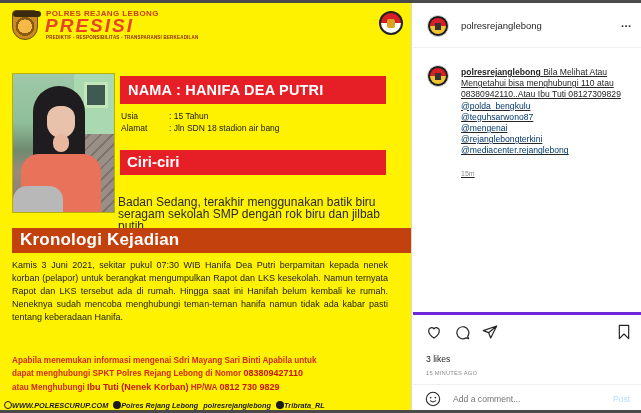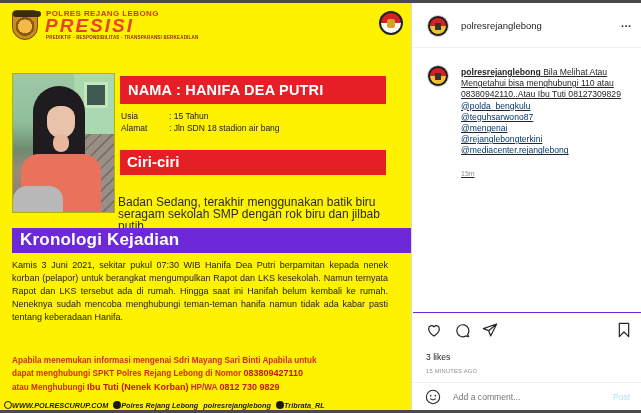--- a/index.html
+++ b/index.html
@@ -44,21 +44,21 @@
   .info-rows { position: absolute; left: 121px; top: 107px; font-size: 8.5px; color: #1a1a1a; line-height: 12px; }
   .info-row { position: relative; height: 12px; }
   .info-row .k { position: absolute; left: 0; top: 0; }
   .info-row .v { position: absolute; left: 48px; top: 0; white-space: nowrap; }
 
   .bar-ciri { position: absolute; left: 120px; top: 147px; width: 266px; height: 25px; background: #e61f27; }
   .bar-ciri span { position: absolute; left: 7px; top: 3px; font-size: 15px; font-weight: bold; color: #ffffff; }
 
   .ciri-text { position: absolute; left: 118px; top: 178px; width: 280px; font-size: 12px; color: #2a2a2a; line-height: 12px; margin-top: 15px; }
 
-  .bar-krono { position: absolute; left: 12px; top: 225px; width: 404px; height: 25px; background: #6d28d9; }
+  .bar-krono { position: absolute; left: 12px; top: 225px; width: 404px; height: 25px; background: #c2410c; }
   .bar-krono span { position: absolute; left: 8px; top: 2px; font-size: 17px; font-weight: bold; color: #ffffff; letter-spacing: 0.2px; }
 
   .krono-text { position: absolute; left: 12px; top: 256px; width: 376px; font-size: 9px; color: #1c1c1c; line-height: 13.1px; text-align: justify; }
 
   .contact-text { position: absolute; left: 12px; top: 352px; width: 392px; font-size: 8.2px; color: #d22a1e; font-weight: bold; line-height: 12.3px; }
   .contact-text b { color: #c8140c; font-size: 9px; }
 
   .footer-links { position: absolute; left: 4px; top: 396px; width: 406px; height: 12px; display: flex; align-items: center; gap: 5px; font-size: 7.3px; font-weight: bold; font-style: italic; color: #1a1a1a; white-space: nowrap; }
   .footer-links .fi { display: inline-flex; align-items: center; gap: 0; }
   .fic { width: 8px; height: 8px; border-radius: 50%; display: inline-block; position: relative; }
@@ -75,21 +75,21 @@
   .hdr-avatar { left: 14px; top: 12px; }
   .hdr-user { position: absolute; left: 48px; top: 17px; font-size: 9.5px; color: #262626; }
   .more-btn { position: absolute; left: 208px; top: 14px; font-size: 11px; color: #262626; letter-spacing: 0.5px; font-weight: bold; }
 
   .caption-avatar { left: 14px; top: 62px; }
   .caption { position: absolute; left: 48px; top: 64px; width: 172px; font-size: 8.6px; color: #262626; line-height: 11.2px; text-decoration: underline; }
   .caption .user { font-weight: bold; color: #262626; }
   .caption .mention { display: block; color: #00376b; }
   .caption .time { display: block; margin-top: 11px; font-size: 7px; color: #8e8e8e; }
 
-  .actions { position: absolute; left: 0; top: 309px; width: 228px; border-top: 1px solid #6d28d9; height: 100px; }
+  .actions { position: absolute; left: 0; top: 309px; width: 228px; border-top: 3px solid #6d28d9; height: 100px; }
   .act-icon { position: absolute; top: 9px; width: 16px; height: 16px; }
   .likes { position: absolute; left: 13px; top: 39px; font-size: 8.6px; color: #262626; }
   .ago { position: absolute; left: 13px; top: 55px; font-size: 5.8px; color: #8e8e8e; letter-spacing: 0.2px; }
   .comment-bar { position: absolute; left: 0; top: 69px; width: 228px; height: 31px; border-top: 1px solid #efefef; }
   .comment-input { position: absolute; left: 40px; top: 9px; width: 140px; border: none; outline: none; font-size: 8.6px; color: #8e8e8e; background: transparent; font-family: "Liberation Sans", sans-serif; }
   .post-btn { position: absolute; left: 200px; top: 9px; font-size: 8.6px; color: #b2dffc; font-weight: normal; }
   .emoji-icon { position: absolute; left: 12px; top: 6px; width: 16px; height: 16px; }
 
   .bottom-strip { position: absolute; left: 0; top: 410px; width: 641px; height: 3px; background: #4a4a4a; }
 </style>

